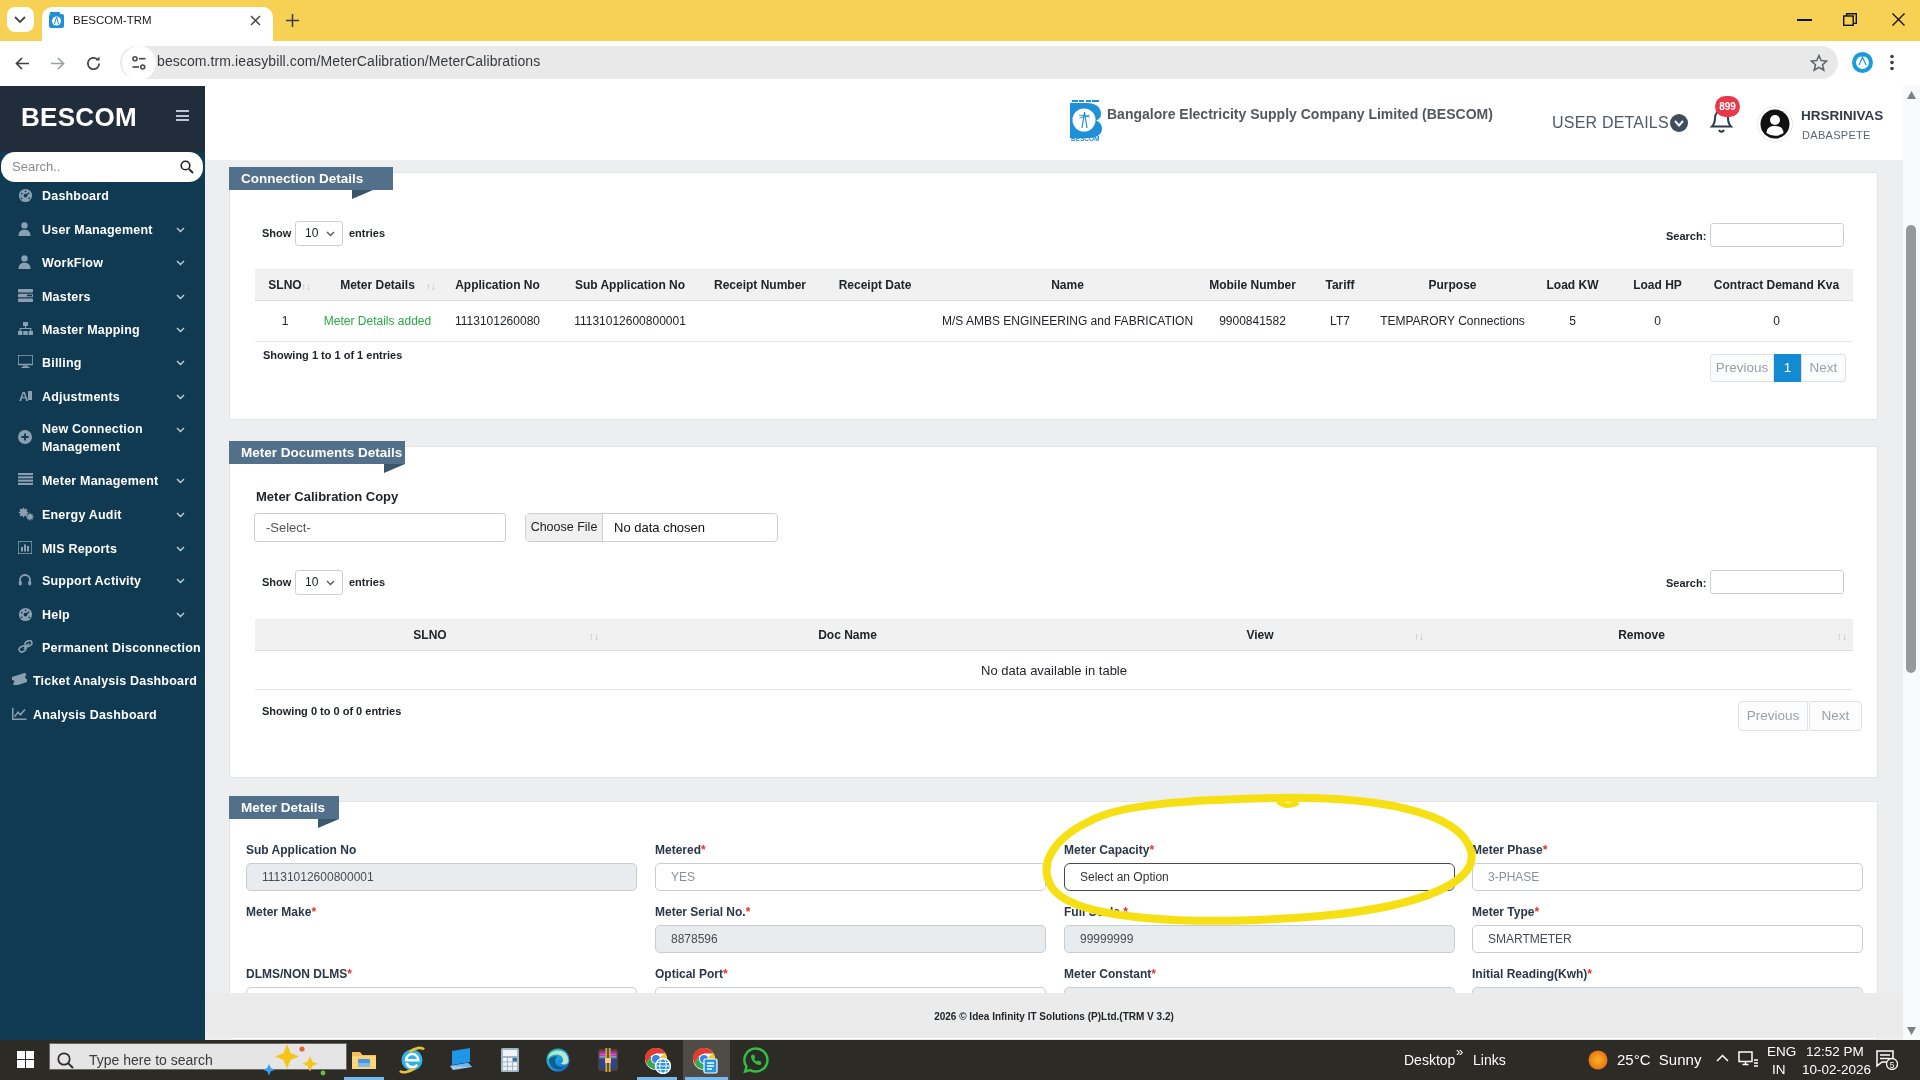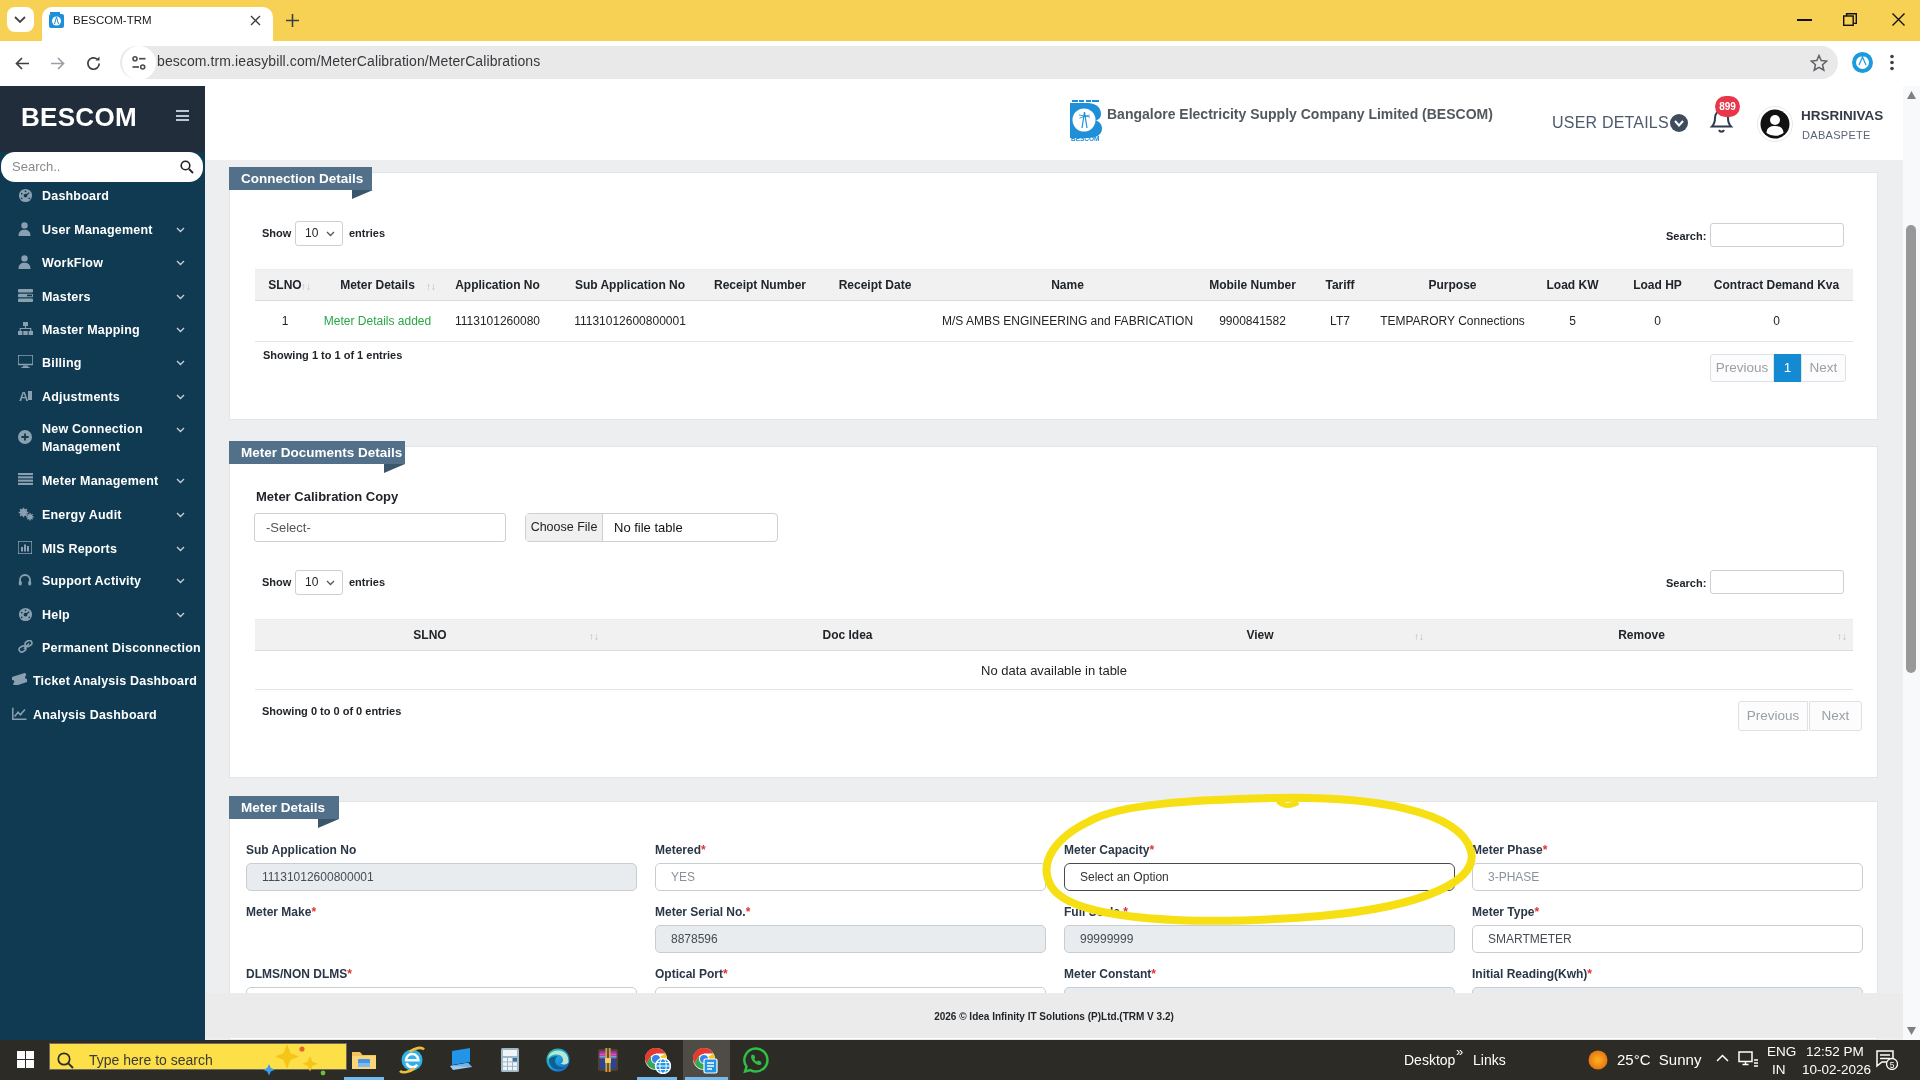--- a/index.html
+++ b/index.html
@@ -46,21 +46,21 @@
 .pgbtn{position:absolute;height:28px;border:1px solid #dee2e6;background:#fcfcfd;color:#9aa0a6;font-size:13.5px;text-align:center;}
 .pgactive{background:#138bd2;color:#fff !important;border:1px solid #138bd2;}
 #footer{position:absolute;left:205px;top:907px;width:1698px;height:45px;background:#ebebeb;z-index:5;}
 #footer div{text-align:center;font-size:10px;font-weight:bold;color:#212529;margin-top:18px;}
 .flabel{position:absolute;font-size:12px;font-weight:bold;color:#2a3747;}
 .flabel i{color:#e03333;font-style:normal;}
 .finput{position:absolute;width:391px;height:28px;border:1px solid #c8cdd2;border-radius:5px;background:#fff;font-size:12px;color:#454c54;line-height:26px;padding-left:15px;}
 .fdis{background:#e9ecef;}
 .fgray{color:#8a9199;}
 #taskbar{position:absolute;left:0;top:1040px;width:1920px;height:40px;background:#2d2b25;}
-#tsearch{position:absolute;left:49px;top:1043px;width:298px;height:27px;background:#fde047;border:1px solid #6b6962;}
+#tsearch{position:absolute;left:49px;top:1043px;width:298px;height:27px;background:#e5e5e5;border:1px solid #6b6962;}
 #tsearch span{position:absolute;left:39px;top:8px;font-size:14px;color:#3a3a3a;}
 .underline{position:absolute;top:1077px;height:3px;background:#76b9ed;}
 .trtext{color:#fff;font-size:14px;position:absolute;}
 </style>
 </head>
 <body>
 <div id="root">
 <div id="tabstrip"></div>
 <div id="tabsearch"></div>
 <svg class="abs" style="left:13px;top:15px" width="14" height="10" viewBox="0 0 14 10">
@@ -341,21 +341,21 @@
   <svg class="abs" style="left:1757px;top:20px" width="36" height="36" viewBox="0 0 36 36">
         <circle cx="18" cy="18" r="17.5" fill="#fff" stroke="#e8e8e8" stroke-width="1"></circle>
         <circle cx="18" cy="18" r="14.5" fill="#111"></circle>
         <circle cx="18" cy="14" r="5" fill="#fff"></circle>
         <path d="M9.5 27 C10 21.5 13 20 18 20 C23 20 26 21.5 26.5 27 A 14.5 14.5 0 0 1 9.5 27 Z" fill="#fff"></path>
       </svg>
   <div id="hdrname1">HRSRINIVAS</div>
   <div id="hdrname2">DABASPETE</div>
 
 <div class="panel" style="left:229px;top:86px;width:1649px;height:248px"></div>
-<div class="ribbon" style="left:229px;top:81px;width:143px">Connection Details</div>
+<div class="ribbon" style="left:229px;top:81px;width:164px">Connection Details</div>
 <div class="fold" style="left:352px;top:104px"></div>
 <div class="abs" style="left:262px;top:141px;font-size:11px;font-weight:bold;color:#212529">Show</div>
 <div class="lensel" style="left:295px;top:135px;width:48px;height:25px;line-height:23px;padding-left:9px">10</div>
 <svg class="abs" style="left:326px;top:145px" width="9" height="6" viewBox="0 0 9 6">
         <path d="M1 1 L4.5 4.5 L8 1" stroke="#555" stroke-width="1.3" fill="none"></path>
       </svg>
 <div class="abs bold13" style="left:349px;top:141px">entries</div>
 <div class="abs" style="left:1666px;top:144px;font-size:11px;font-weight:bold;color:#212529">Search:</div>
 <div class="searchbox" style="left:1710px;top:137px"></div>
 <table class="dt abs" style="left:255px;top:183px">
@@ -411,41 +411,41 @@
 <div class="pgbtn" style="left:1710px;top:268px;width:64px;line-height:26px;border-radius:3px 0 0 3px">Previous</div>
 <div class="pgbtn pgactive" style="left:1774px;top:268px;width:27px;line-height:26px">1</div>
 <div class="pgbtn" style="left:1801px;top:268px;width:45px;line-height:26px;border-radius:0 3px 3px 0">Next</div>
 <div class="panel" style="left:229px;top:360px;width:1649px;height:332px"></div>
 <div class="ribbon" style="left:229px;top:355px;width:176px">Meter Documents Details</div>
 <div class="fold" style="left:384px;top:378px"></div>
 <div class="abs" style="left:256px;top:403px;font-size:13px;font-weight:bold;color:#212529">Meter Calibration Copy</div>
 <div class="abs" style="left:254px;top:427px;width:252px;height:29px;border:1px solid #ccd0d4;border-radius:3px;background:#fff;font-size:13px;color:#555;line-height:27px;padding-left:11px">-Select-</div>
 <div class="abs" style="left:525px;top:427px;width:253px;height:29px;border:1px solid #ccd0d4;border-radius:4px;background:#fff">
         <div style="position:absolute;left:0;top:0;width:77px;height:27px;background:#f0f0f0;border-right:1px solid #ccd0d4;font-size:12.5px;color:#222;text-align:center;line-height:27px">Choose File</div>
-        <div style="position:absolute;left:88px;top:0;font-size:13px;color:#111;line-height:27px">No file table</div>
+        <div style="position:absolute;left:88px;top:0;font-size:13px;color:#111;line-height:27px">No data chosen</div>
       </div>
 <div class="abs" style="left:262px;top:490px;font-size:11px;font-weight:bold;color:#212529">Show</div>
 <div class="lensel" style="left:295px;top:484px;width:48px;height:25px;line-height:23px;padding-left:9px">10</div>
 <svg class="abs" style="left:326px;top:494px" width="9" height="6" viewBox="0 0 9 6">
         <path d="M1 1 L4.5 4.5 L8 1" stroke="#555" stroke-width="1.3" fill="none"></path>
       </svg>
 <div class="abs bold13" style="left:349px;top:490px">entries</div>
 <div class="abs" style="left:1666px;top:491px;font-size:11px;font-weight:bold;color:#212529">Search:</div>
 <div class="searchbox" style="left:1710px;top:484px"></div>
 <table class="dt abs" style="left:255px;top:533px">
         <colgroup>
           <col style="width:350px">
           <col style="width:485px">
           <col style="width:340px">
           <col style="width:423px">
         </colgroup>
         <tbody>
           <tr>
             <th>SLNO<span class="sorticon" style="right:6px;top:11px">↑↓</span></th>
-            <th>Doc Idea</th>
+            <th>Doc Name</th>
             <th>View<span class="sorticon" style="right:6px;top:11px">↑↓</span></th>
             <th>Remove<span class="sorticon" style="right:6px;top:11px">↑↓</span></th>
           </tr>
           <tr>
             <td colspan="4" style="height:39px;font-size:13px;color:#212529">No data available in table</td>
           </tr>
         </tbody>
       </table>
 <div class="abs bold13" style="left:262px;top:619px">Showing 0 to 0 of 0 entries</div>
 <div class="pgbtn" style="left:1738px;top:615px;width:70px;height:30px;line-height:28px;border-radius:3px 0 0 3px">Previous</div>

